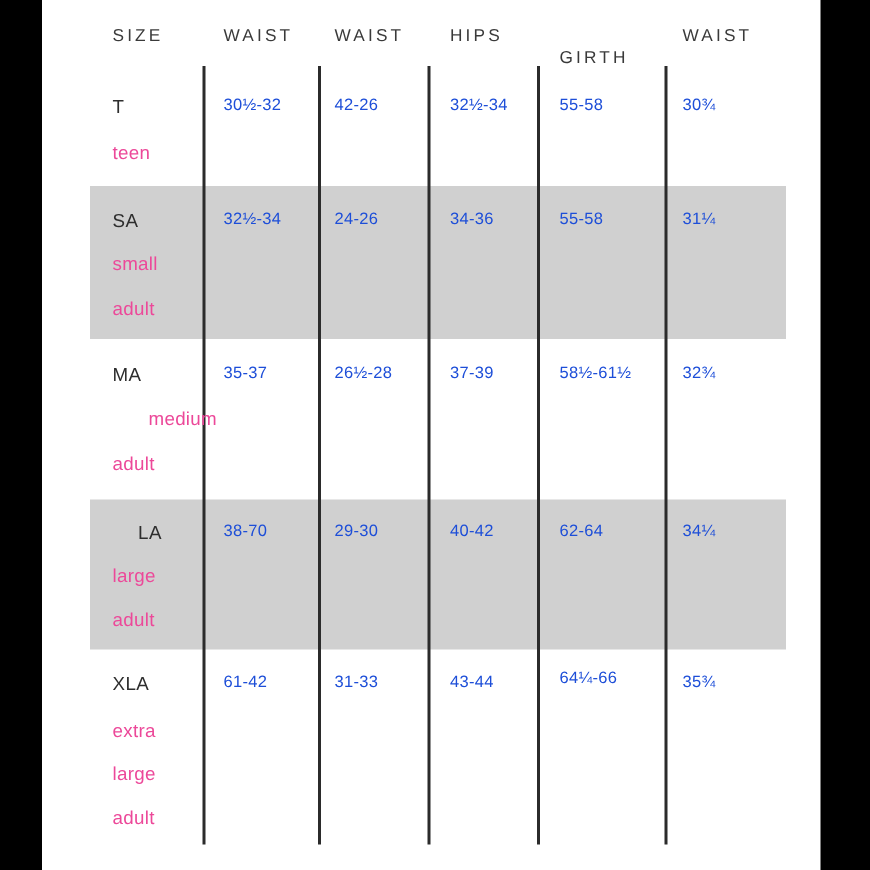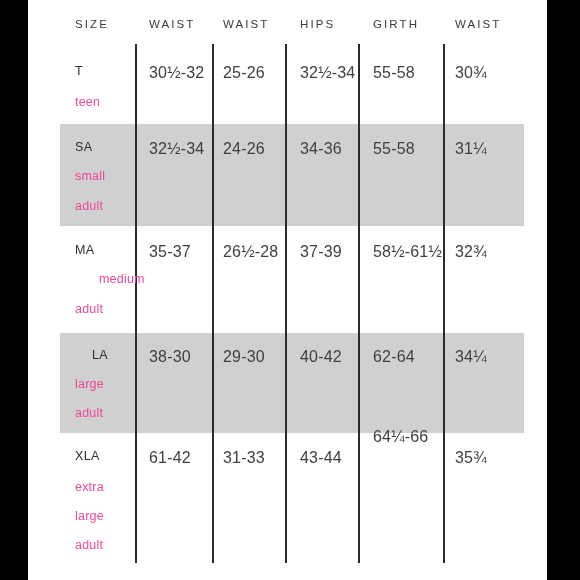--- a/index.html
+++ b/index.html
@@ -62,22 +62,22 @@
     top: 18px;
     font-size: 11.5px;
     letter-spacing: 2.1px;
     color: #3a3a3a;
     white-space: nowrap;
     text-align: right;
   }
 
   .cell {
     position: absolute;
-    font-size: 16px;
-    color: #404040;
+    font-size: 11px;
+    color: #1d4ed8;
     white-space: nowrap;
     letter-spacing: 0.2px;
   }
 
   .sizecode {
     position: absolute;
     font-size: 12.5px;
     color: #2e2e2e;
     white-space: nowrap;
     letter-spacing: 0.3px;
@@ -105,27 +105,27 @@
     <div class="col-rule" style="left:257px;"></div>
     <div class="col-rule" style="left:330px;"></div>
     <div class="col-rule" style="left:415px;"></div>
 
     <div id="table-layer">
 
       <div class="hdr" style="left:47px;">SIZE</div>
       <div class="hdr" style="left:121px;">WAIST</div>
       <div class="hdr" style="left:195px;">WAIST</div>
       <div class="hdr" style="left:272px;">HIPS</div>
-      <div class="hdr" style="left:345px;">GIRTH</div>
+      <div class="hdr" style="left:345px;margin-top:15px;">GIRTH</div>
       <div class="hdr" style="left:427px;">WAIST</div>
 
       <div class="sizecode" style="left:47px;  top:64px;">T</div>
       <div class="sizedesc" style="left:47px;  top:95px;">teen</div>
       <div class="cell" style="left:121px; top:64px;">30½-32</div>
-      <div class="cell" style="left:195px; top:64px;">25-26</div>
+      <div class="cell" style="left:195px; top:64px;">42-26</div>
       <div class="cell" style="left:272px; top:64px;">32½-34</div>
       <div class="cell" style="left:345px; top:64px;">55-58</div>
       <div class="cell" style="left:427px; top:64px;">30¾</div>
 
       <div class="sizecode" style="left:47px;  top:140px;">SA</div>
       <div class="sizedesc" style="left:47px;  top:169px;">small</div>
       <div class="sizedesc" style="left:47px;  top:199px;">adult</div>
       <div class="cell" style="left:121px; top:140px;">32½-34</div>
       <div class="cell" style="left:195px; top:140px;">24-26</div>
       <div class="cell" style="left:272px; top:140px;">34-36</div>
@@ -137,31 +137,31 @@
       <div class="sizedesc" style="left:47px;  top:302px;">adult</div>
       <div class="cell" style="left:121px; top:243px;">35-37</div>
       <div class="cell" style="left:195px; top:243px;">26½-28</div>
       <div class="cell" style="left:272px; top:243px;">37-39</div>
       <div class="cell" style="left:345px; top:243px;">58½-61½</div>
       <div class="cell" style="left:427px; top:243px;">32¾</div>
 
       <div class="sizecode" style="left:47px;  top:348px;margin-left:17px;">LA</div>
       <div class="sizedesc" style="left:47px;  top:377px;">large</div>
       <div class="sizedesc" style="left:47px;  top:406px;">adult</div>
-      <div class="cell" style="left:121px; top:348px;">38-30</div>
+      <div class="cell" style="left:121px; top:348px;">38-70</div>
       <div class="cell" style="left:195px; top:348px;">29-30</div>
       <div class="cell" style="left:272px; top:348px;">40-42</div>
       <div class="cell" style="left:345px; top:348px;">62-64</div>
       <div class="cell" style="left:427px; top:348px;">34¼</div>
 
       <div class="sizecode" style="left:47px;  top:449px;">XLA</div>
       <div class="sizedesc" style="left:47px;  top:480px;">extra</div>
       <div class="sizedesc" style="left:47px;  top:509px;">large</div>
       <div class="sizedesc" style="left:47px;  top:538px;">adult</div>
       <div class="cell" style="left:121px; top:449px;">61-42</div>
       <div class="cell" style="left:195px; top:449px;">31-33</div>
       <div class="cell" style="left:272px; top:449px;">43-44</div>
-      <div class="cell" style="left:345px; top:428px;">64¼-66</div>
+      <div class="cell" style="left:345px; top:446px;">64¼-66</div>
       <div class="cell" style="left:427px; top:449px;">35¾</div>
 
     </div>
   </div>
 </div>
 
 </body></html>

